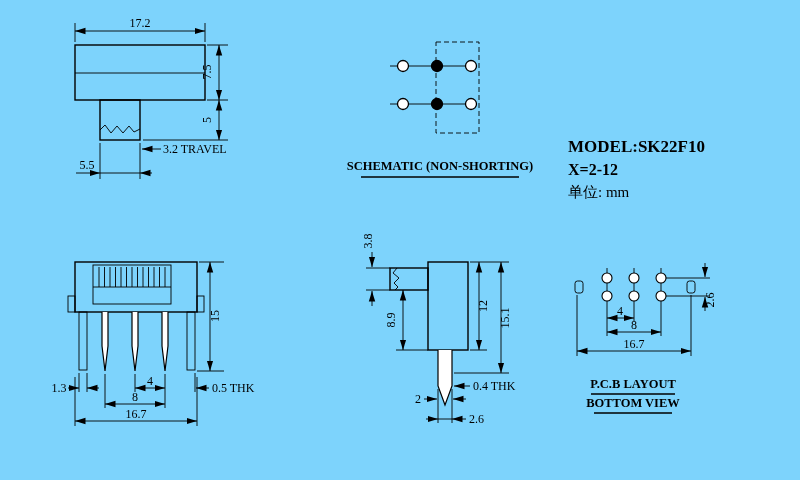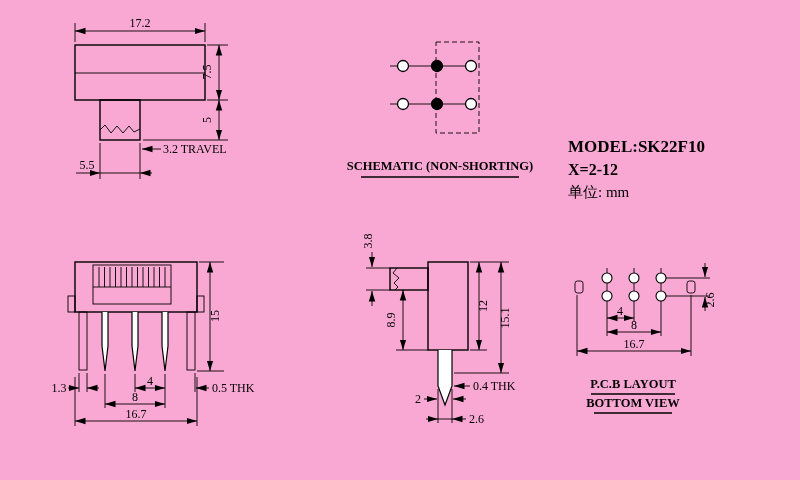--- a/index.html
+++ b/index.html
@@ -1,16 +1,16 @@
 <!DOCTYPE html>
 <html><head>
 <meta charset="utf-8">
 <style>
   html,body{margin:0;padding:0;background:#fff;}
-  #stage{width:800px;height:480px;background:#f9a8d4;position:relative;overflow:hidden;
+  #stage{width:800px;height:480px;background:#7dd3fc;position:relative;overflow:hidden;
          font-family:"Liberation Serif",serif;}
   svg{display:block;}
   .outline{fill:none;stroke:#000;stroke-width:1.4;}
   .thin{fill:none;stroke:#000;stroke-width:0.9;}
   .dashed{stroke-dasharray:5 3;}
   .dim{stroke:#000;stroke-width:0.9;fill:none;}
   .dim text{stroke:none;}
   .part-fill{fill:#fff;stroke:#000;stroke-width:1.2;}
   .node{fill:#fff;stroke:#000;stroke-width:1.3;}
   .node-filled{fill:#000;stroke:#000;stroke-width:1.3;}

